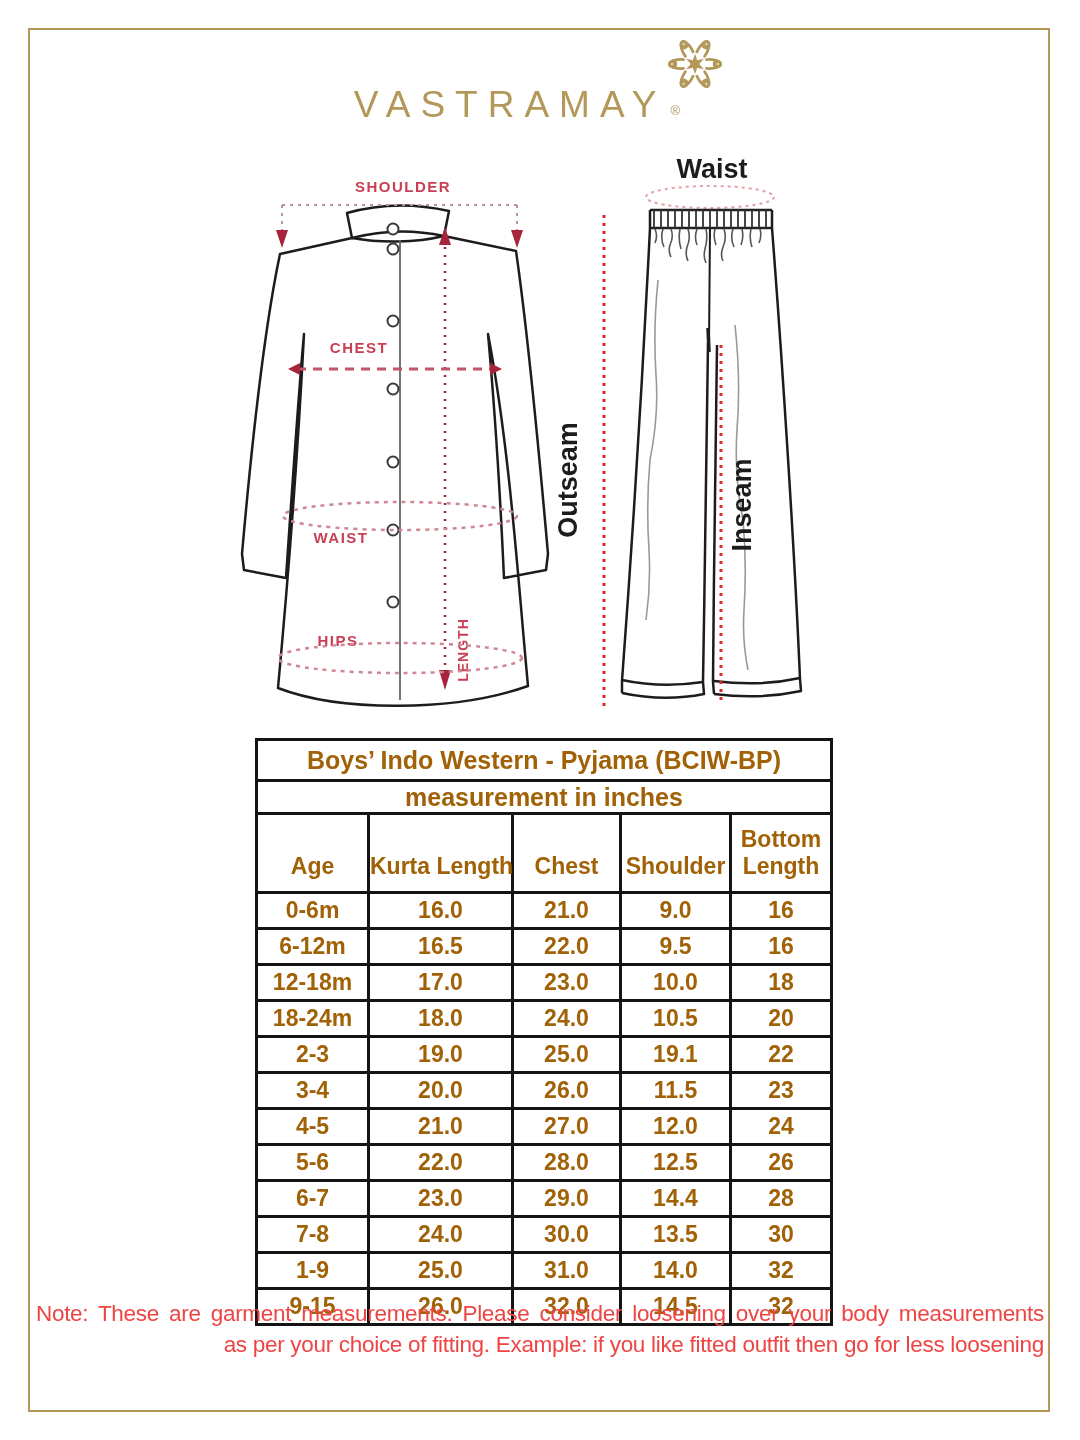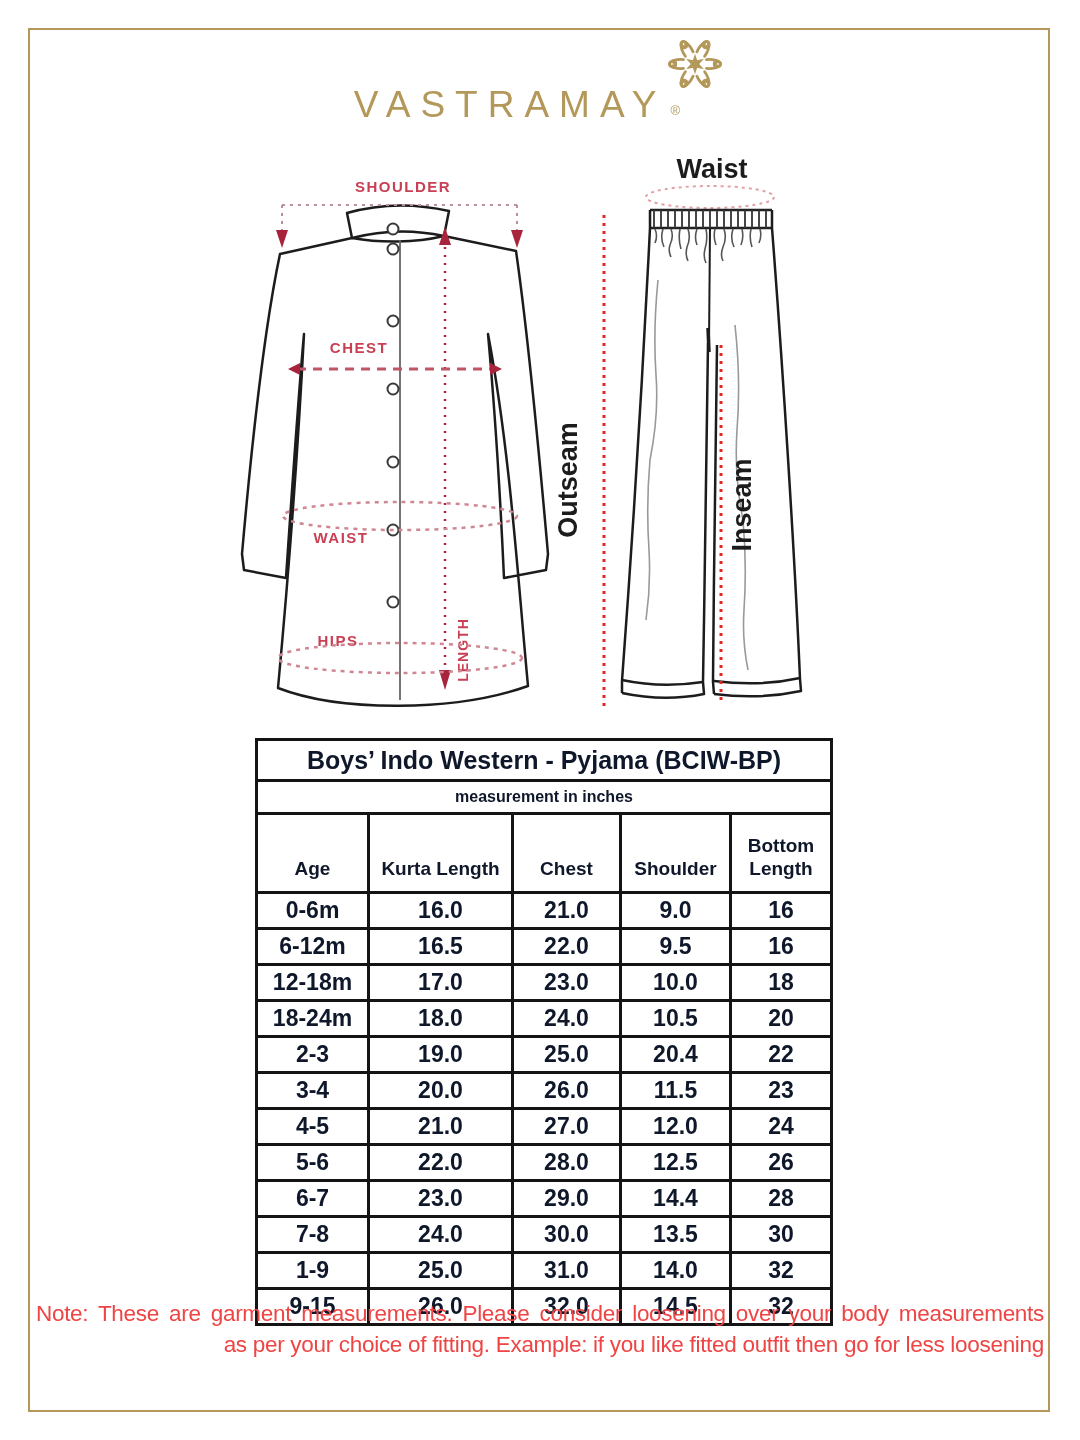--- a/index.html
+++ b/index.html
@@ -35,29 +35,29 @@
   .pale-ellipse{fill:none;stroke:#e3a0a6;stroke-width:2;stroke-dasharray:3,4;}
   .red-dot{fill:none;stroke:#e12727;stroke-width:3;stroke-dasharray:3,5;}
   .arrow{fill:#a8243c;}
   .crease{fill:none;stroke:#999;stroke-width:1.6;}
   .gather{fill:none;stroke:#555;stroke-width:1.6;}
   .band{fill:none;stroke:#222;stroke-width:2.5;}
   .ticks{fill:none;stroke:#333;stroke-width:1.8;}
   
   .size-table{
     position:absolute;left:255px;top:738px;width:575px;
-    border-collapse:collapse;table-layout:fixed;color:#0f172a;
+    border-collapse:collapse;table-layout:fixed;color:#a16207;
   }
   .size-table td,.size-table th{
     border:3px solid #141414;text-align:center;font-weight:bold;padding:0;
     font-family:"Liberation Sans",sans-serif;
   }
   .t-title{font-size:25px;height:38px;}
-  .t-sub{font-size:16px;height:30px;}
-  .size-table th{font-size:19px;height:66px;vertical-align:bottom;padding-bottom:10px;line-height:1.2;white-space:nowrap;}
+  .t-sub{font-size:25px;height:30px;}
+  .size-table th{font-size:23px;height:66px;vertical-align:bottom;padding-bottom:10px;line-height:1.2;white-space:nowrap;}
   .size-table th.wrap{white-space:normal;}
   .size-table td.v{font-size:23px;height:33px;}
   
   .note{
     position:absolute;left:36px;top:1298px;width:1008px;color:#ef4444;
     font-size:22.5px;letter-spacing:-0.3px;line-height:31px;
   }
   .note .l1{text-align:justify;text-align-last:justify;}
   .note .l2{text-align:right;}
 </style>
@@ -216,21 +216,21 @@
       <td class="v">18-24m</td>
       <td class="v">18.0</td>
       <td class="v">24.0</td>
       <td class="v">10.5</td>
       <td class="v">20</td>
     </tr>
     <tr>
       <td class="v">2-3</td>
       <td class="v">19.0</td>
       <td class="v">25.0</td>
-      <td class="v">20.4</td>
+      <td class="v">19.1</td>
       <td class="v">22</td>
     </tr>
     <tr>
       <td class="v">3-4</td>
       <td class="v">20.0</td>
       <td class="v">26.0</td>
       <td class="v">11.5</td>
       <td class="v">23</td>
     </tr>
     <tr>

